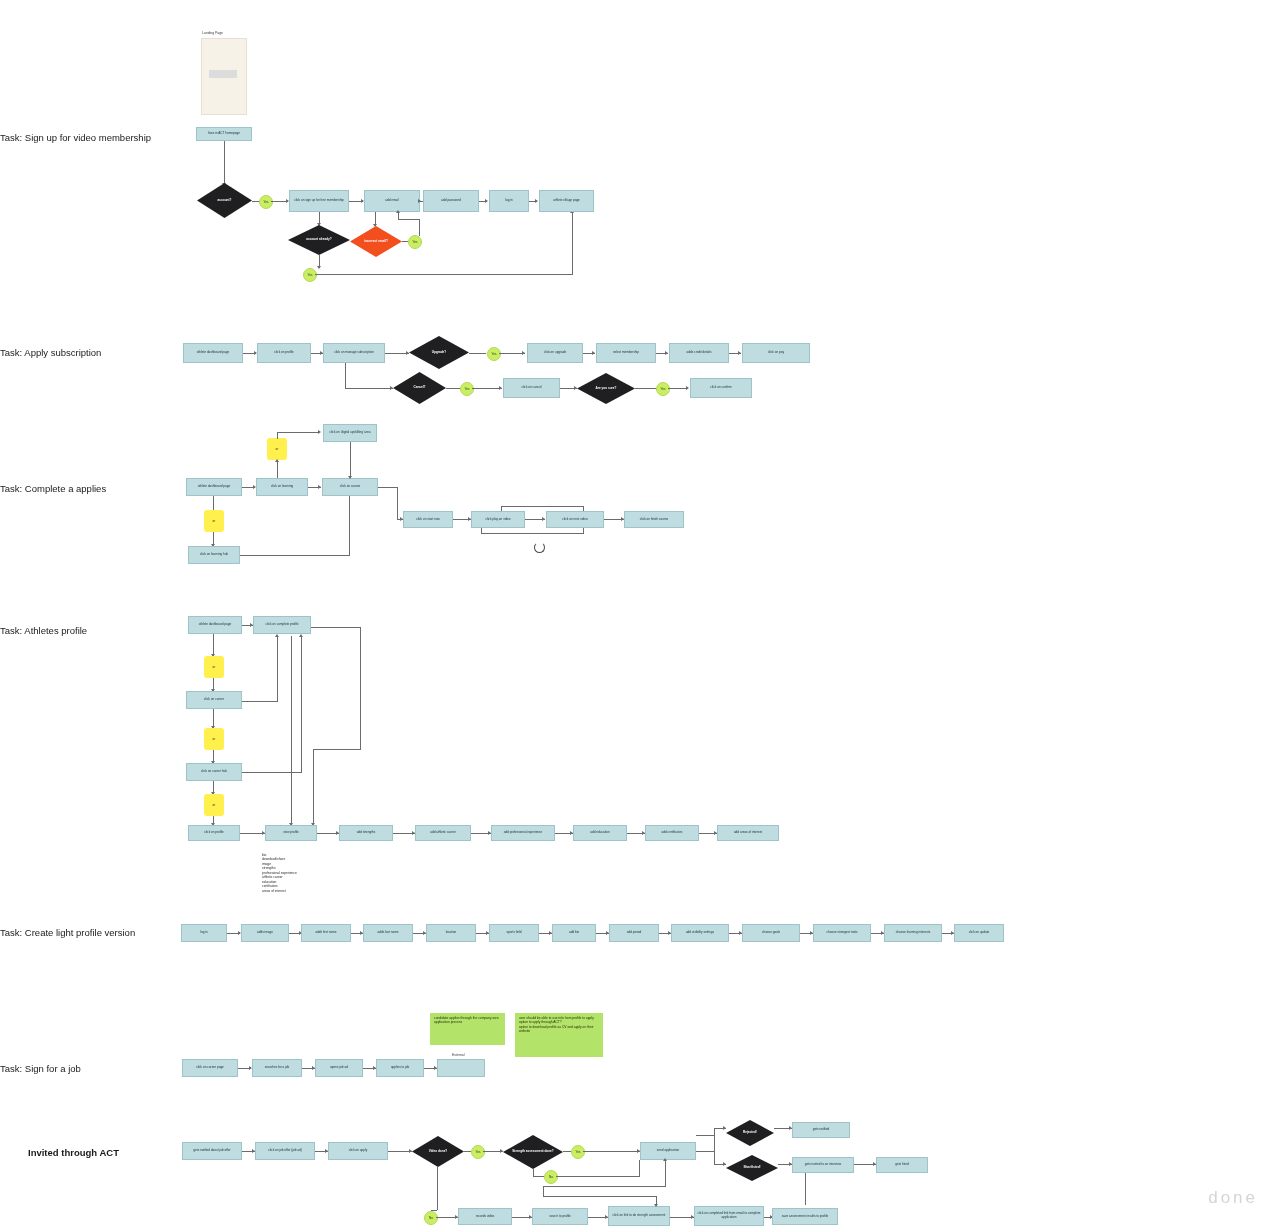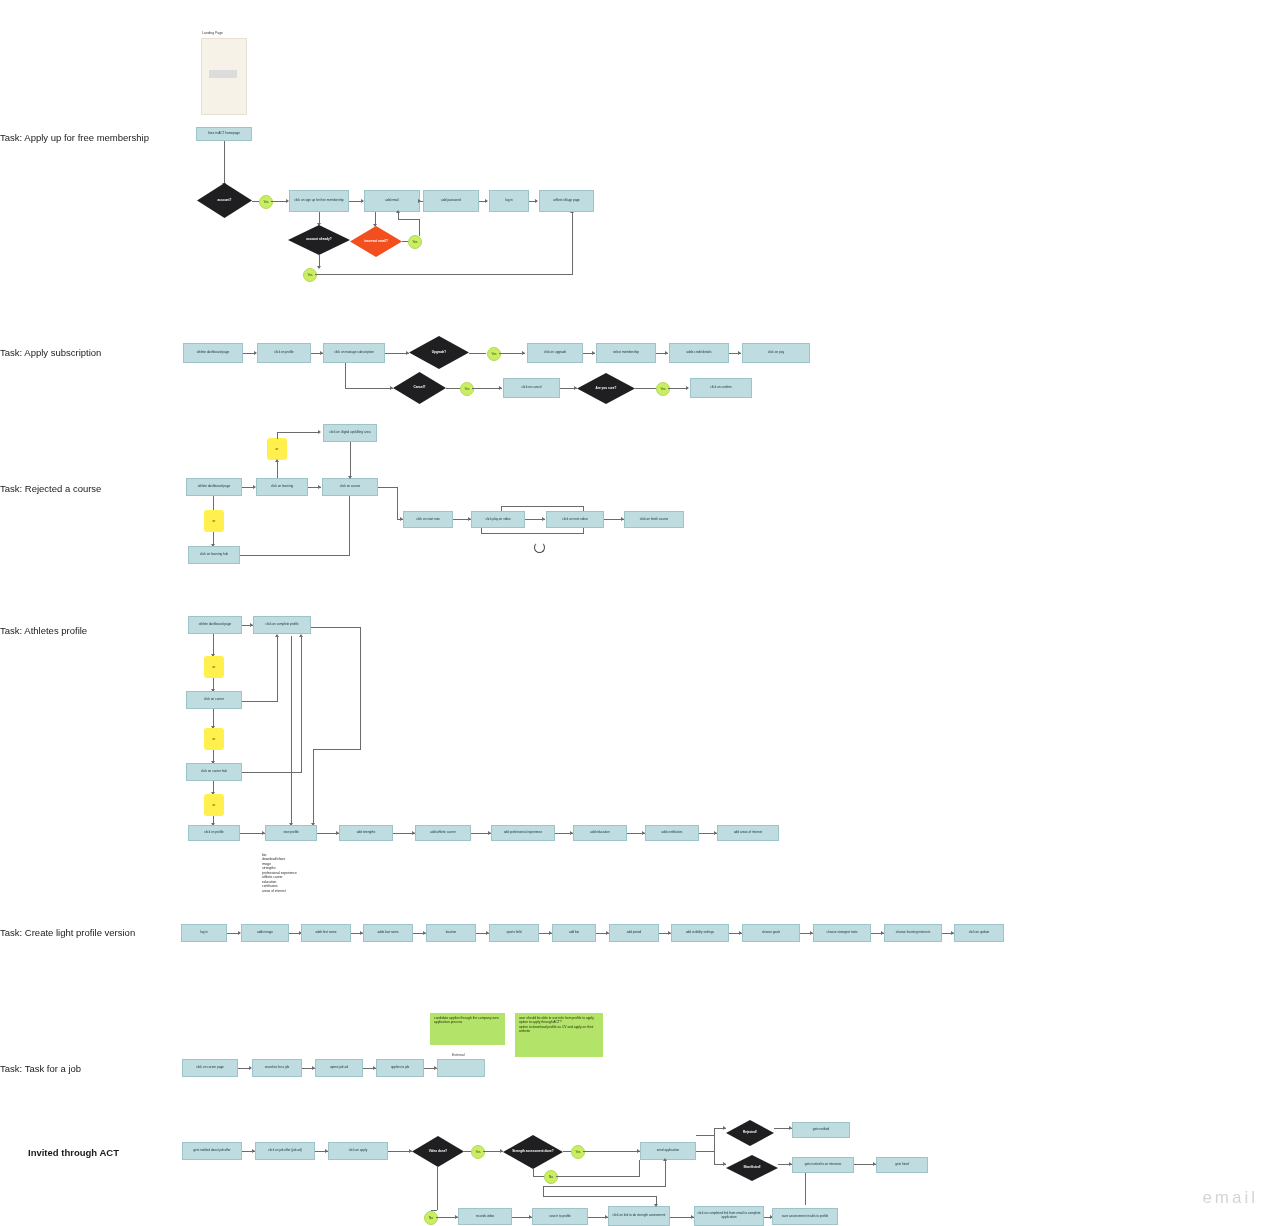--- a/index.html
+++ b/index.html
@@ -103,41 +103,41 @@
   }
 </style>
 </head>
 <body>
 
 <div id="board">
 
 
   <div class="tasklabel" style="left:0px;top:132px;">
     <b>Task:</b>
-    <span>Apply up for free membership</span>
+    <span>Sign up for video membership</span>
   </div>
   <div class="tasklabel" style="left:0px;top:347px;">
     <b>Task:</b>
     <span>Apply subscription</span>
   </div>
   <div class="tasklabel" style="left:0px;top:483px;">
     <b>Task:</b>
-    <span>Rejected a course</span>
+    <span>Complete a applies</span>
   </div>
   <div class="tasklabel" style="left:0px;top:625px;">
     <b>Task:</b>
     <span>Athletes profile</span>
   </div>
   <div class="tasklabel" style="left:0px;top:927px;">
     <b>Task:</b>
     <span>Create light profile version</span>
   </div>
   <div class="tasklabel" style="left:0px;top:1063px;">
     <b>Task:</b>
-    <span>Task for a job</span>
+    <span>Sign for a job</span>
   </div>
   <div class="tasklabel" style="left:28px;top:1147px;font-weight:bold;">
     <span>Invited through ACT</span>
   </div>
 
   <div class="framelabel" style="left:202px;top:31px;">Landing Page</div>
   <div class="lpframe"></div>
   <div class="lpbar"></div>
 
   <div class="node" style="left:196px;top:127px;width:56px;height:14px;">lives in ACT homepage</div>
@@ -493,15 +493,15 @@
 
   <div class="v" style="left:656px;top:1196px;height:10px;"></div>
   <div class="arrow down" style="left:654px;top:1204px;"></div>
   <div class="h" style="left:543px;top:1196px;width:114px;"></div>
   <div class="v" style="left:543px;top:1186px;height:10px;"></div>
   <div class="h" style="left:543px;top:1186px;width:123px;"></div>
   <div class="v" style="left:665px;top:1160px;height:27px;"></div>
   <div class="arrow up" style="left:663px;top:1158px;"></div>
   <div class="v" style="left:805px;top:1173px;height:32px;"></div>
 
-  <div class="miro">email</div>
+  <div class="miro">done</div>
 
 </div>
 
 </body></html>

